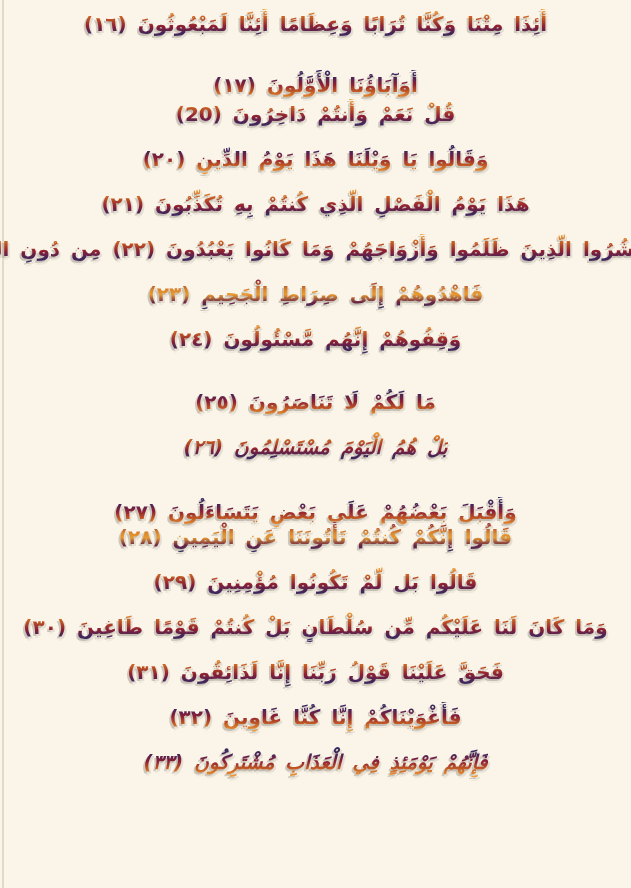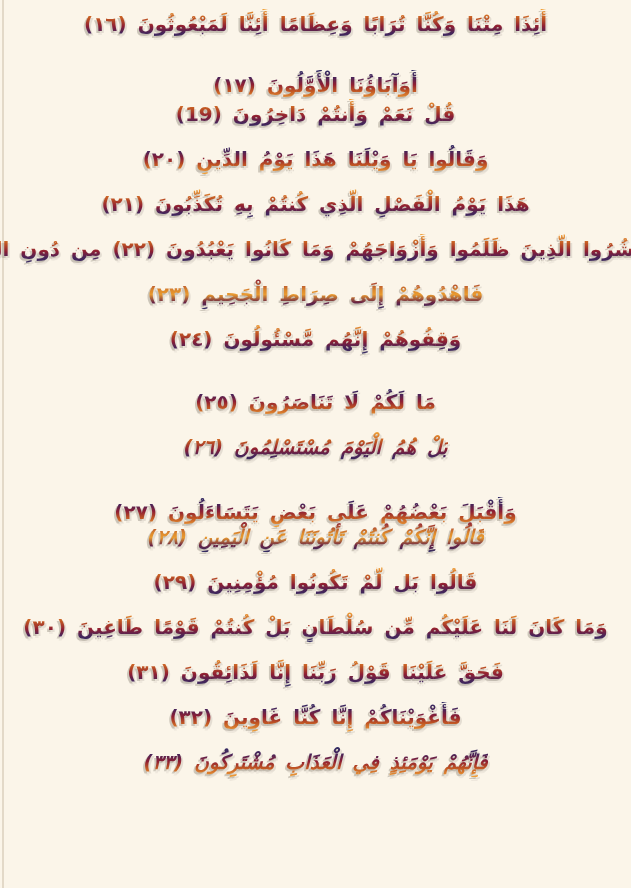--- a/index.html
+++ b/index.html
@@ -74,21 +74,21 @@
 <div class="page">
   <div class="page-edge-line" style="background: rgb(227, 217, 200);"></div>
   <div class="lines">
       <div class="verse-line">
     <span class="verse-text" style="background-image: linear-gradient(rgb(242, 164, 58) 0%, rgb(192, 85, 35) 32%, rgb(142, 30, 51) 58%, rgb(74, 36, 88) 78%, rgb(47, 43, 99) 100%);">أَئِذَا مِتْنَا وَكُنَّا تُرَابًا وَعِظَامًا أَئِنَّا لَمَبْعُوثُونَ (١٦)</span>
   </div>
       <div class="verse-line">
     <span class="verse-text" style="background-image: linear-gradient(rgb(47, 43, 99) 0%, rgb(74, 36, 88) 25%, rgb(142, 30, 51) 48%, rgb(192, 85, 35) 70%, rgb(242, 164, 58) 100%); margin-top: 33px;">أَوَآبَاؤُنَا الْأَوَّلُونَ (١٧)</span>
   </div>
       <div class="verse-line">
-    <span class="verse-text" style="background-image: linear-gradient(rgb(242, 164, 58) 0%, rgb(192, 85, 35) 32%, rgb(142, 30, 51) 58%, rgb(74, 36, 88) 78%, rgb(47, 43, 99) 100%);">قُلْ نَعَمْ وَأَنتُمْ دَاخِرُونَ (19)</span>
+    <span class="verse-text" style="background-image: linear-gradient(rgb(242, 164, 58) 0%, rgb(192, 85, 35) 32%, rgb(142, 30, 51) 58%, rgb(74, 36, 88) 78%, rgb(47, 43, 99) 100%);">قُلْ نَعَمْ وَأَنتُمْ دَاخِرُونَ (20)</span>
   </div>
       <div class="verse-line">
     <span class="verse-text" style="background-image: linear-gradient(rgb(47, 43, 99) 0%, rgb(74, 36, 88) 25%, rgb(142, 30, 51) 48%, rgb(192, 85, 35) 70%, rgb(242, 164, 58) 100%);">وَقَالُوا يَا وَيْلَنَا هَذَا يَوْمُ الدِّينِ (٢٠)</span>
   </div>
       <div class="verse-line">
     <span class="verse-text" style="background-image: linear-gradient(rgb(242, 164, 58) 0%, rgb(192, 85, 35) 32%, rgb(142, 30, 51) 58%, rgb(74, 36, 88) 78%, rgb(47, 43, 99) 100%);">هَذَا يَوْمُ الْفَصْلِ الَّذِي كُنتُمْ بِهِ تُكَذِّبُونَ (٢١)</span>
   </div>
       <div class="verse-line">
     <span class="verse-text" style="background-image: linear-gradient(rgb(242, 164, 58) 0%, rgb(192, 85, 35) 32%, rgb(142, 30, 51) 58%, rgb(74, 36, 88) 78%, rgb(47, 43, 99) 100%);">احْشُرُوا الَّذِينَ ظَلَمُوا وَأَزْوَاجَهُمْ وَمَا كَانُوا يَعْبُدُونَ (٢٢) مِن دُونِ اللَّهِ</span>
   </div>
@@ -101,21 +101,21 @@
       <div class="verse-line group-start">
     <span class="verse-text" style="background-image: linear-gradient(rgb(47, 43, 99) 0%, rgb(74, 36, 88) 25%, rgb(142, 30, 51) 48%, rgb(192, 85, 35) 70%, rgb(242, 164, 58) 100%);">مَا لَكُمْ لَا تَنَاصَرُونَ (٢٥)</span>
   </div>
       <div class="verse-line">
     <span class="verse-text" style="background-image: linear-gradient(rgb(242, 164, 58) 0%, rgb(192, 85, 35) 32%, rgb(142, 30, 51) 58%, rgb(74, 36, 88) 78%, rgb(47, 43, 99) 100%); font-style: italic;">بَلْ هُمُ الْيَوْمَ مُسْتَسْلِمُونَ (٢٦)</span>
   </div>
       <div class="verse-line">
     <span class="verse-text" style="background-image: linear-gradient(rgb(47, 43, 99) 0%, rgb(74, 36, 88) 25%, rgb(142, 30, 51) 48%, rgb(192, 85, 35) 70%, rgb(242, 164, 58) 100%); margin-top: 41px;">وَأَقْبَلَ بَعْضُهُمْ عَلَى بَعْضٍ يَتَسَاءَلُونَ (٢٧)</span>
   </div>
       <div class="verse-line">
-    <span class="verse-text" style="background-image: linear-gradient(rgb(142, 33, 54) 0%, rgb(222, 138, 44) 38%, rgb(232, 154, 48) 52%, rgb(106, 36, 68) 78%, rgb(47, 43, 99) 100%); font-style: italic;">قَالُوا إِنَّكُمْ كُنتُمْ تَأْتُونَنَا عَنِ الْيَمِينِ (٢٨)</span>
+    <span class="verse-text" style="background-image: linear-gradient(rgb(142, 33, 54) 0%, rgb(222, 138, 44) 38%, rgb(232, 154, 48) 52%, rgb(106, 36, 68) 78%, rgb(47, 43, 99) 100%);">قَالُوا إِنَّكُمْ كُنتُمْ تَأْتُونَنَا عَنِ الْيَمِينِ (٢٨)</span>
   </div>
       <div class="verse-line">
     <span class="verse-text" style="background-image: linear-gradient(rgb(242, 164, 58) 0%, rgb(192, 85, 35) 32%, rgb(142, 30, 51) 58%, rgb(74, 36, 88) 78%, rgb(47, 43, 99) 100%);">قَالُوا بَل لَّمْ تَكُونُوا مُؤْمِنِينَ (٢٩)</span>
   </div>
       <div class="verse-line">
     <span class="verse-text" style="background-image: linear-gradient(rgb(242, 164, 58) 0%, rgb(192, 85, 35) 32%, rgb(142, 30, 51) 58%, rgb(74, 36, 88) 78%, rgb(47, 43, 99) 100%);">وَمَا كَانَ لَنَا عَلَيْكُم مِّن سُلْطَانٍ بَلْ كُنتُمْ قَوْمًا طَاغِينَ (٣٠)</span>
   </div>
       <div class="verse-line">
     <span class="verse-text" style="background-image: linear-gradient(rgb(242, 164, 58) 0%, rgb(192, 85, 35) 32%, rgb(142, 30, 51) 58%, rgb(74, 36, 88) 78%, rgb(47, 43, 99) 100%);">فَحَقَّ عَلَيْنَا قَوْلُ رَبِّنَا إِنَّا لَذَائِقُونَ (٣١)</span>
   </div>

